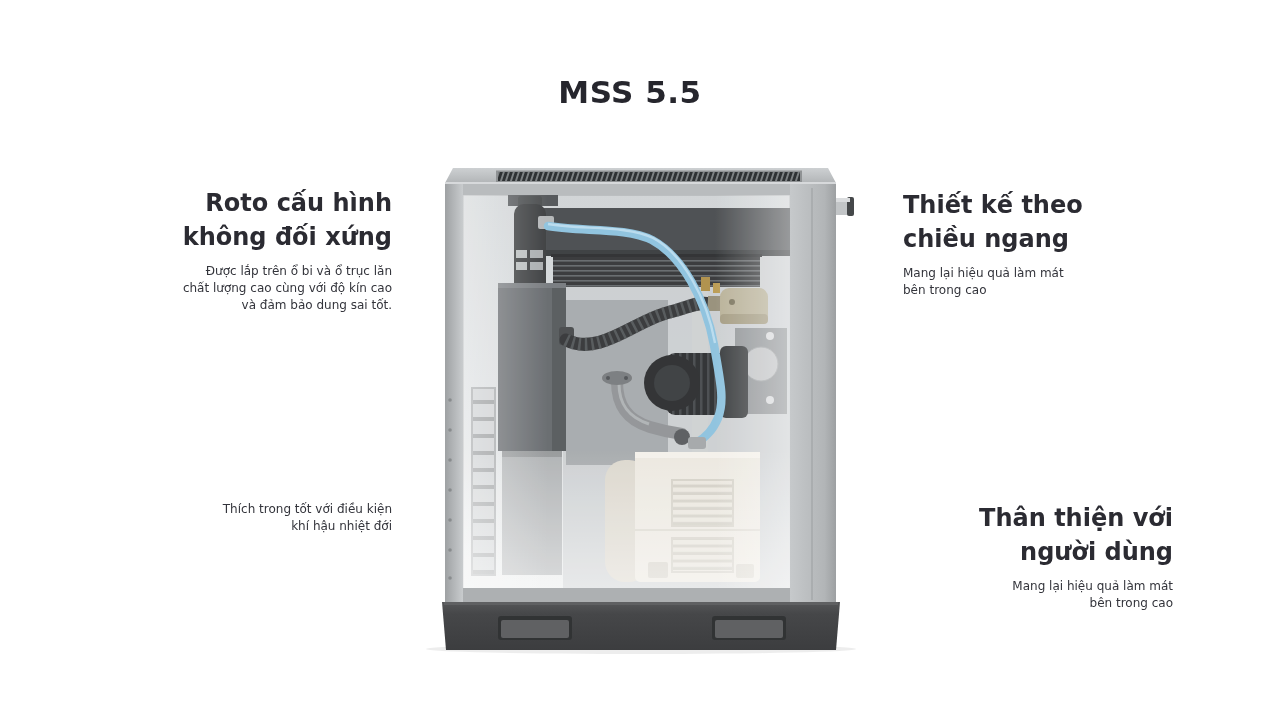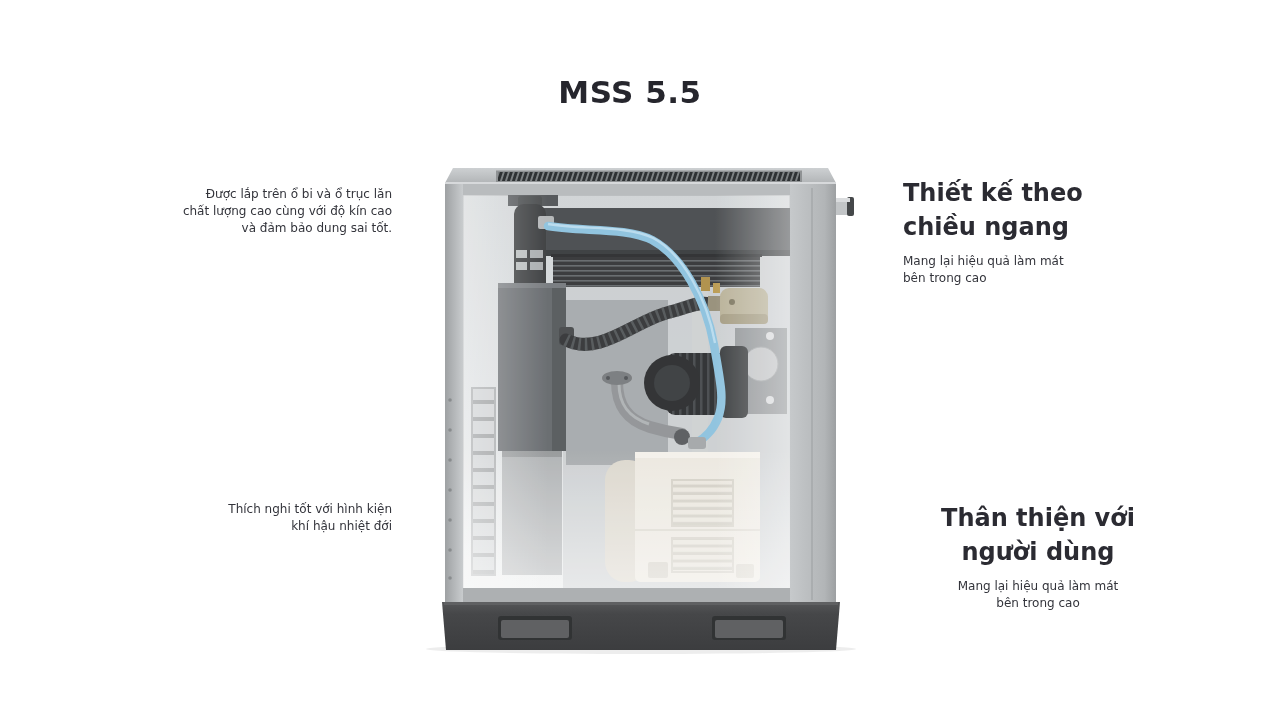--- a/index.html
+++ b/index.html
@@ -26,40 +26,42 @@
     font-size: 24px; font-weight: bold; line-height: 1.42;
     white-space: pre-line; color: #2b2b32;
   }
   .feature .ft-desc {
     margin: 0;
     font-size: 12px; line-height: 1.42;
     white-space: pre-line; color: #33343b;
   }
   .f-left-top    { top: 186px; right: 888px; width: 330px; text-align: right; }
   .f-left-bottom { top: 501px; right: 888px; width: 330px; text-align: right; }
-  .f-right-top    { top: 176px; left: 903px; width: 270px; text-align: left; }
-  .f-right-bottom { top: 501px; left: 903px; width: 270px; text-align: center; }
+  .f-right-top    { top: 188px; left: 903px; width: 270px; text-align: left; }
+  .f-right-bottom { top: 501px; left: 903px; width: 270px; text-align: right; }
 
   .illustration { position: absolute; left: 420px; top: 150px; width: 440px; height: 505px; }
 </style>
 </head>
 <body>
 
 <div class="canvas">
 
   <h1 class="title">MSS 5.5</h1>
 
   <div class="feature f-left-top">
+    <h2 class="ft-heading">Roto cấu hình
+không đối xứng</h2>
     <p class="ft-desc">Được lắp trên ổ bi và ổ trục lăn
 chất lượng cao cùng với độ kín cao
 và đảm bảo dung sai tốt.</p>
   </div>
 
   <div class="feature f-left-bottom">
-    <p class="ft-desc">Thích nghi tốt với hình kiện
+    <p class="ft-desc">Thích trong tốt với điều kiện
 khí hậu nhiệt đới</p>
   </div>
 
   <div class="feature f-right-top">
     <h2 class="ft-heading">Thiết kế theo
 chiều ngang</h2>
     <p class="ft-desc">Mang lại hiệu quả làm mát
 bên trong cao</p>
   </div>
 

